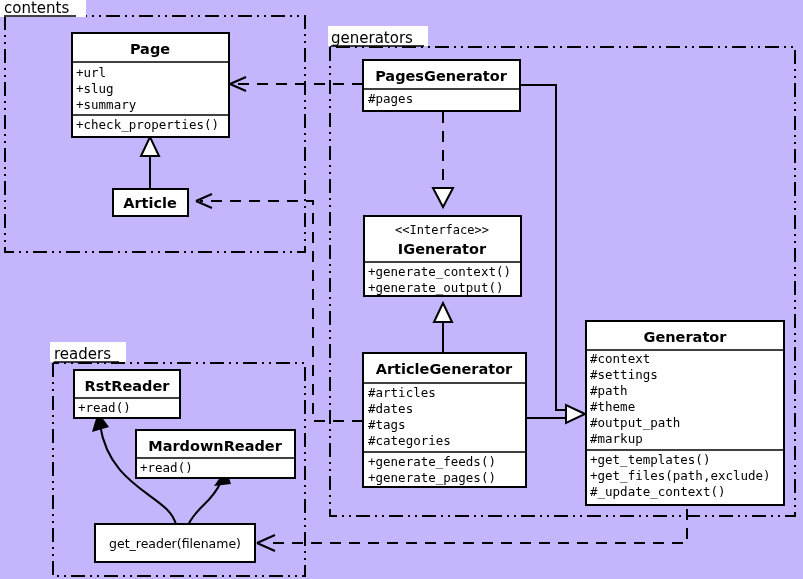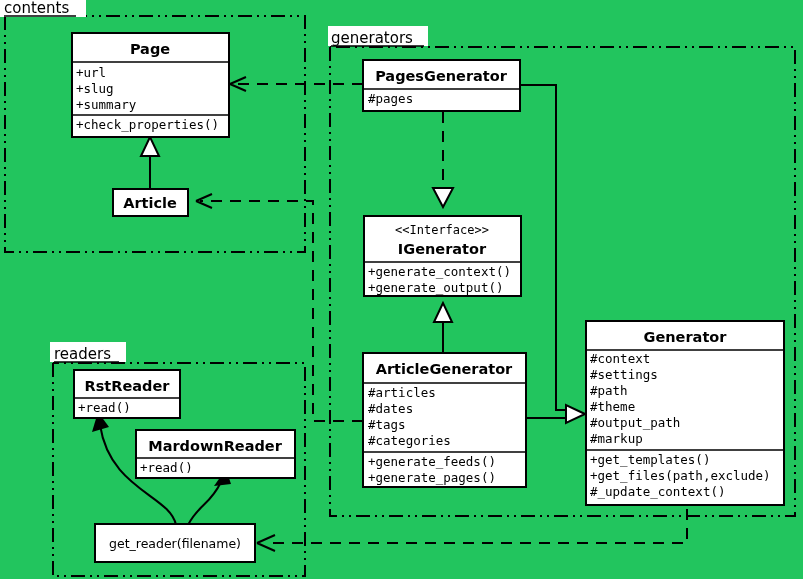--- a/index.html
+++ b/index.html
@@ -1,17 +1,17 @@
 <!DOCTYPE html>
 <html><head>
 <meta charset="utf-8">
 <style>
   html,body{margin:0;padding:0;background:#ffffff;}
   body{width:803px;height:579px;font-family:"DejaVu Sans",sans-serif;}
-  #stage{position:relative;width:803px;height:579px;overflow:hidden;background:#22c55e;}
+  #stage{position:relative;width:803px;height:579px;overflow:hidden;background:#c4b5fd;}
   svg{position:absolute;left:0;top:0;width:803px;height:579px;}
   .pkg-label{font-family:"DejaVu Sans",sans-serif;font-size:15px;fill:#000;}
   .cls-name{font-family:"DejaVu Sans",sans-serif;font-size:14.5px;font-weight:bold;fill:#000;text-anchor:middle;}
   .cls-stereo{font-family:"DejaVu Sans Mono",monospace;font-size:12px;fill:#000;text-anchor:middle;}
   .cls-mem{font-family:"DejaVu Sans Mono",monospace;font-size:12.5px;fill:#000;}
   .fn-label{font-family:"DejaVu Sans",sans-serif;font-size:12.5px;fill:#000;text-anchor:middle;}
   .bx{fill:#ffffff;stroke:#000000;stroke-width:2;}
   .sep{stroke:#000000;stroke-width:1.6;}
   .solid{stroke:#000;stroke-width:2;fill:none;}
   .dash{stroke:#000;stroke-width:2;fill:none;stroke-dasharray:11 8;}

